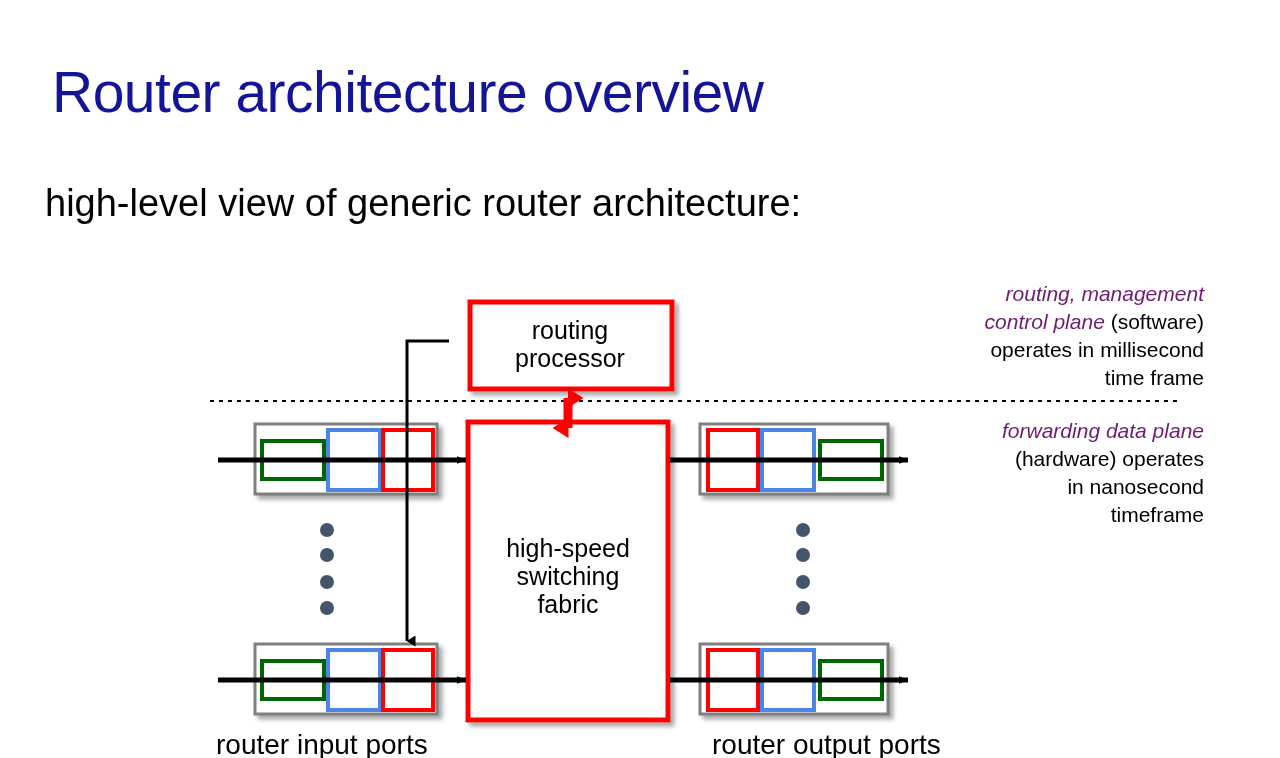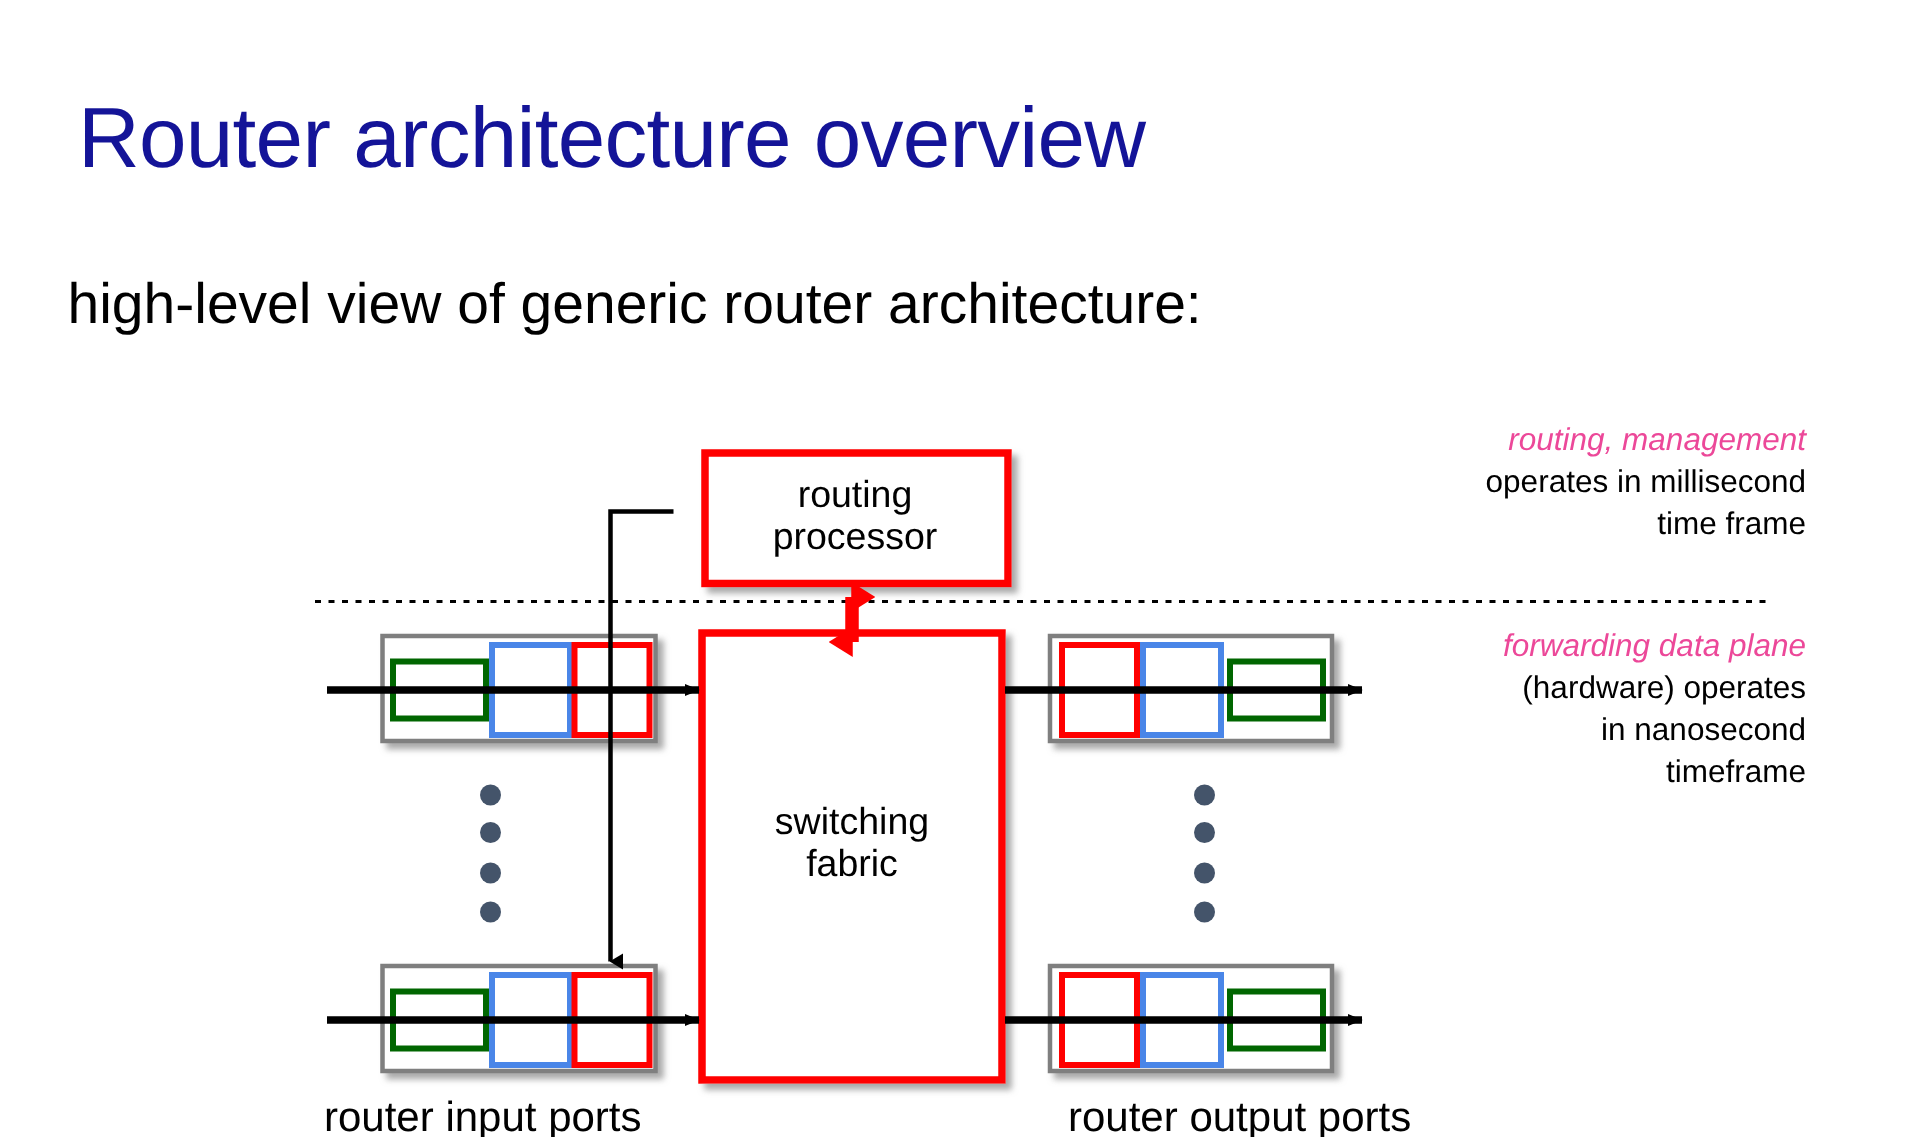--- a/index.html
+++ b/index.html
@@ -68,21 +68,21 @@
     top: 256px;
     width: 330px;
   }
   #annot-data {
     right: 76px;
     top: 393px;
     width: 330px;
   }
   .annot em {
     font-style: italic;
-    color: #ec4899;
+    color: #701a75;
     font-weight: normal;
   }
 
   
   .box-label {
     position: absolute;
     text-align: center;
     font-size: 25px;
     line-height: 1.12;
     color: #000000;
@@ -197,31 +197,35 @@
       <circle cx="803" cy="584" r="7" fill="#44546a"></circle>
     </g>
   </svg>
 
   <div class="box-label" id="label-routing-processor">
     <div>routing</div>
     <div>processor</div>
   </div>
 
   <div class="box-label" id="label-switching-fabric">
+    <div>high-speed</div>
     <div>switching</div>
     <div>fabric</div>
   </div>
 
   <div class="port-caption" id="caption-input-ports">router input ports</div>
 
   <div class="port-caption" id="caption-output-ports">router output ports</div>
 
   <div class="annot" id="annot-control">
     <div>
       <em>routing, management</em>
+    </div>
+    <div>
+      <em>control plane</em><span> (software)</span>
     </div>
     <div>operates in millisecond</div>
     <div>time frame</div>
   </div>
 
   <div class="annot" id="annot-data">
     <div>
       <em>forwarding data plane</em>
     </div>
     <div>(hardware) operates</div>

